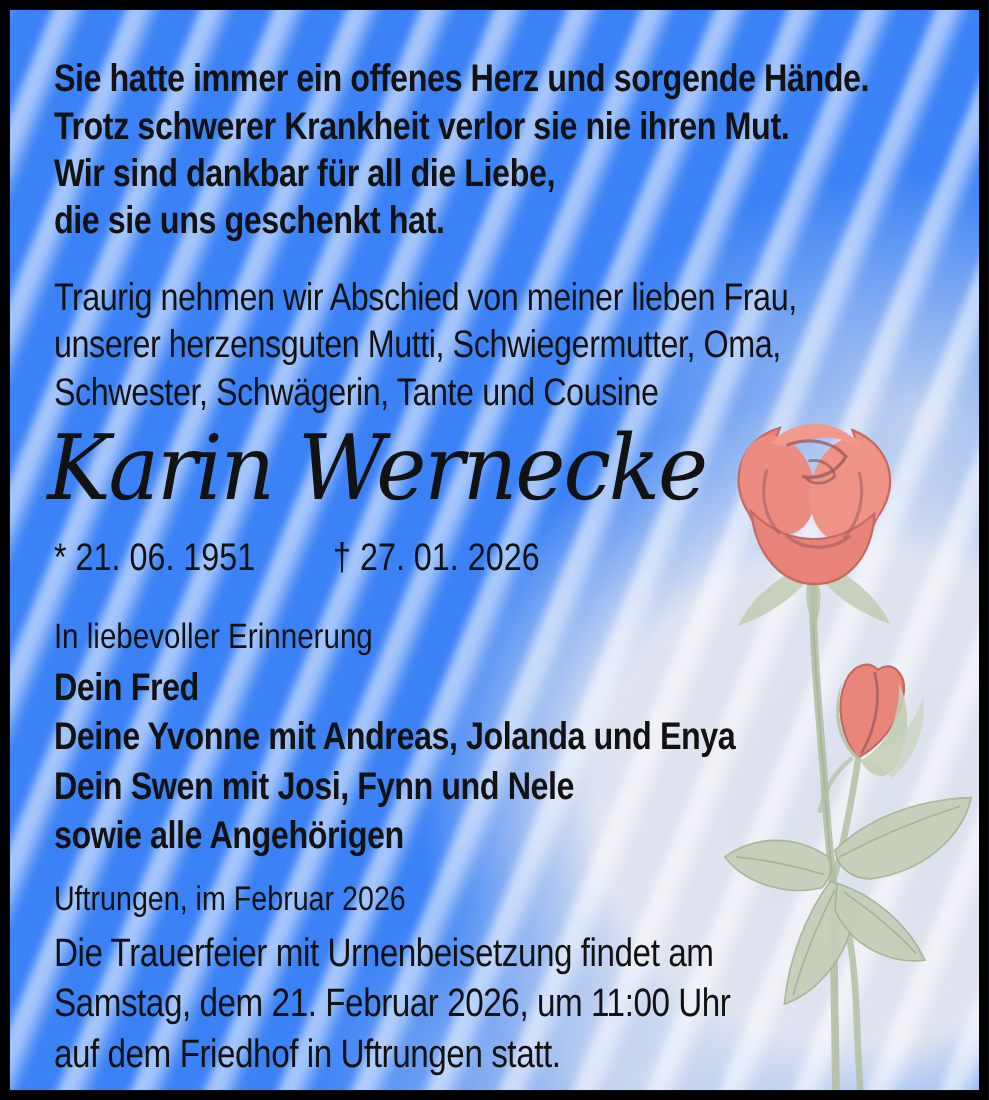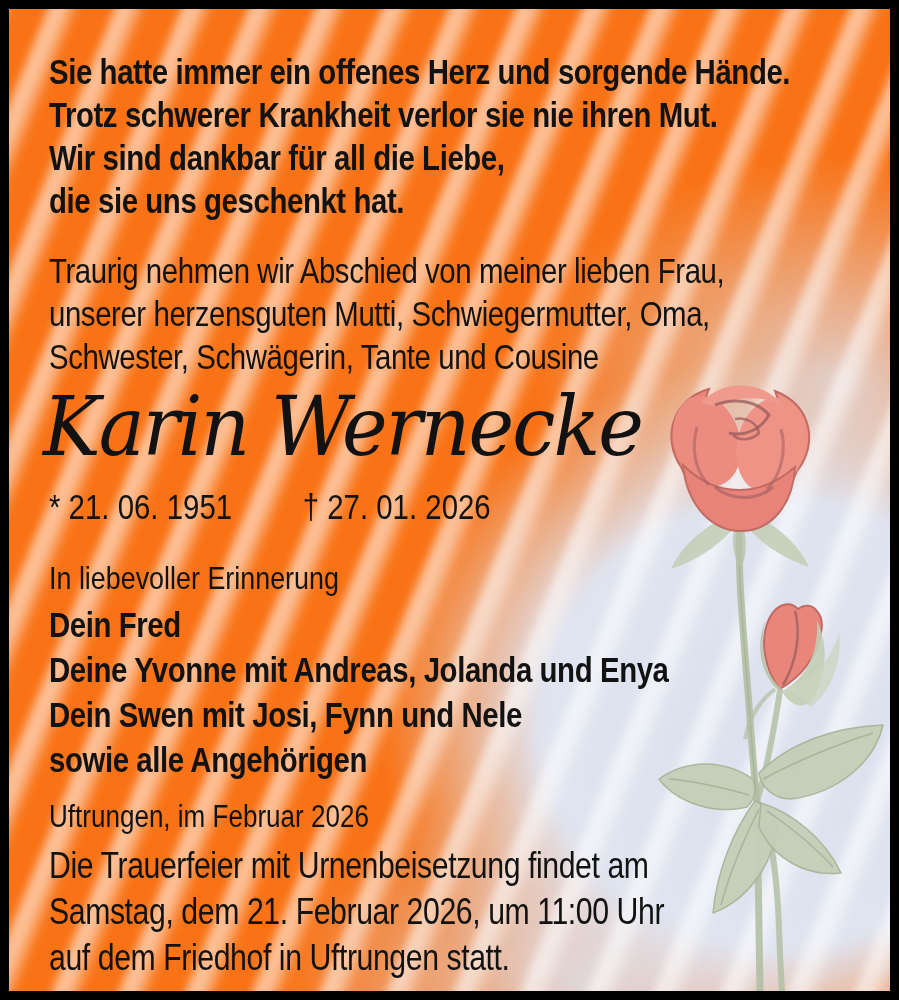--- a/index.html
+++ b/index.html
@@ -4,21 +4,21 @@
 <title>Traueranzeige</title>
 <style>
   
   html, body { margin: 0; padding: 0; background: #ffffff; }
   * { box-sizing: border-box; }
 
   .card {
     position: relative;
     width: 899px;
     height: 1000px;
-    background: #f97316;
+    background: #3b82f6;
     border: 9px solid #000000;
     overflow: hidden;
     font-family: "Liberation Sans", sans-serif;
     color: #121212;
   }
 
   
   .wash {
     position: absolute;
     inset: -20px;

